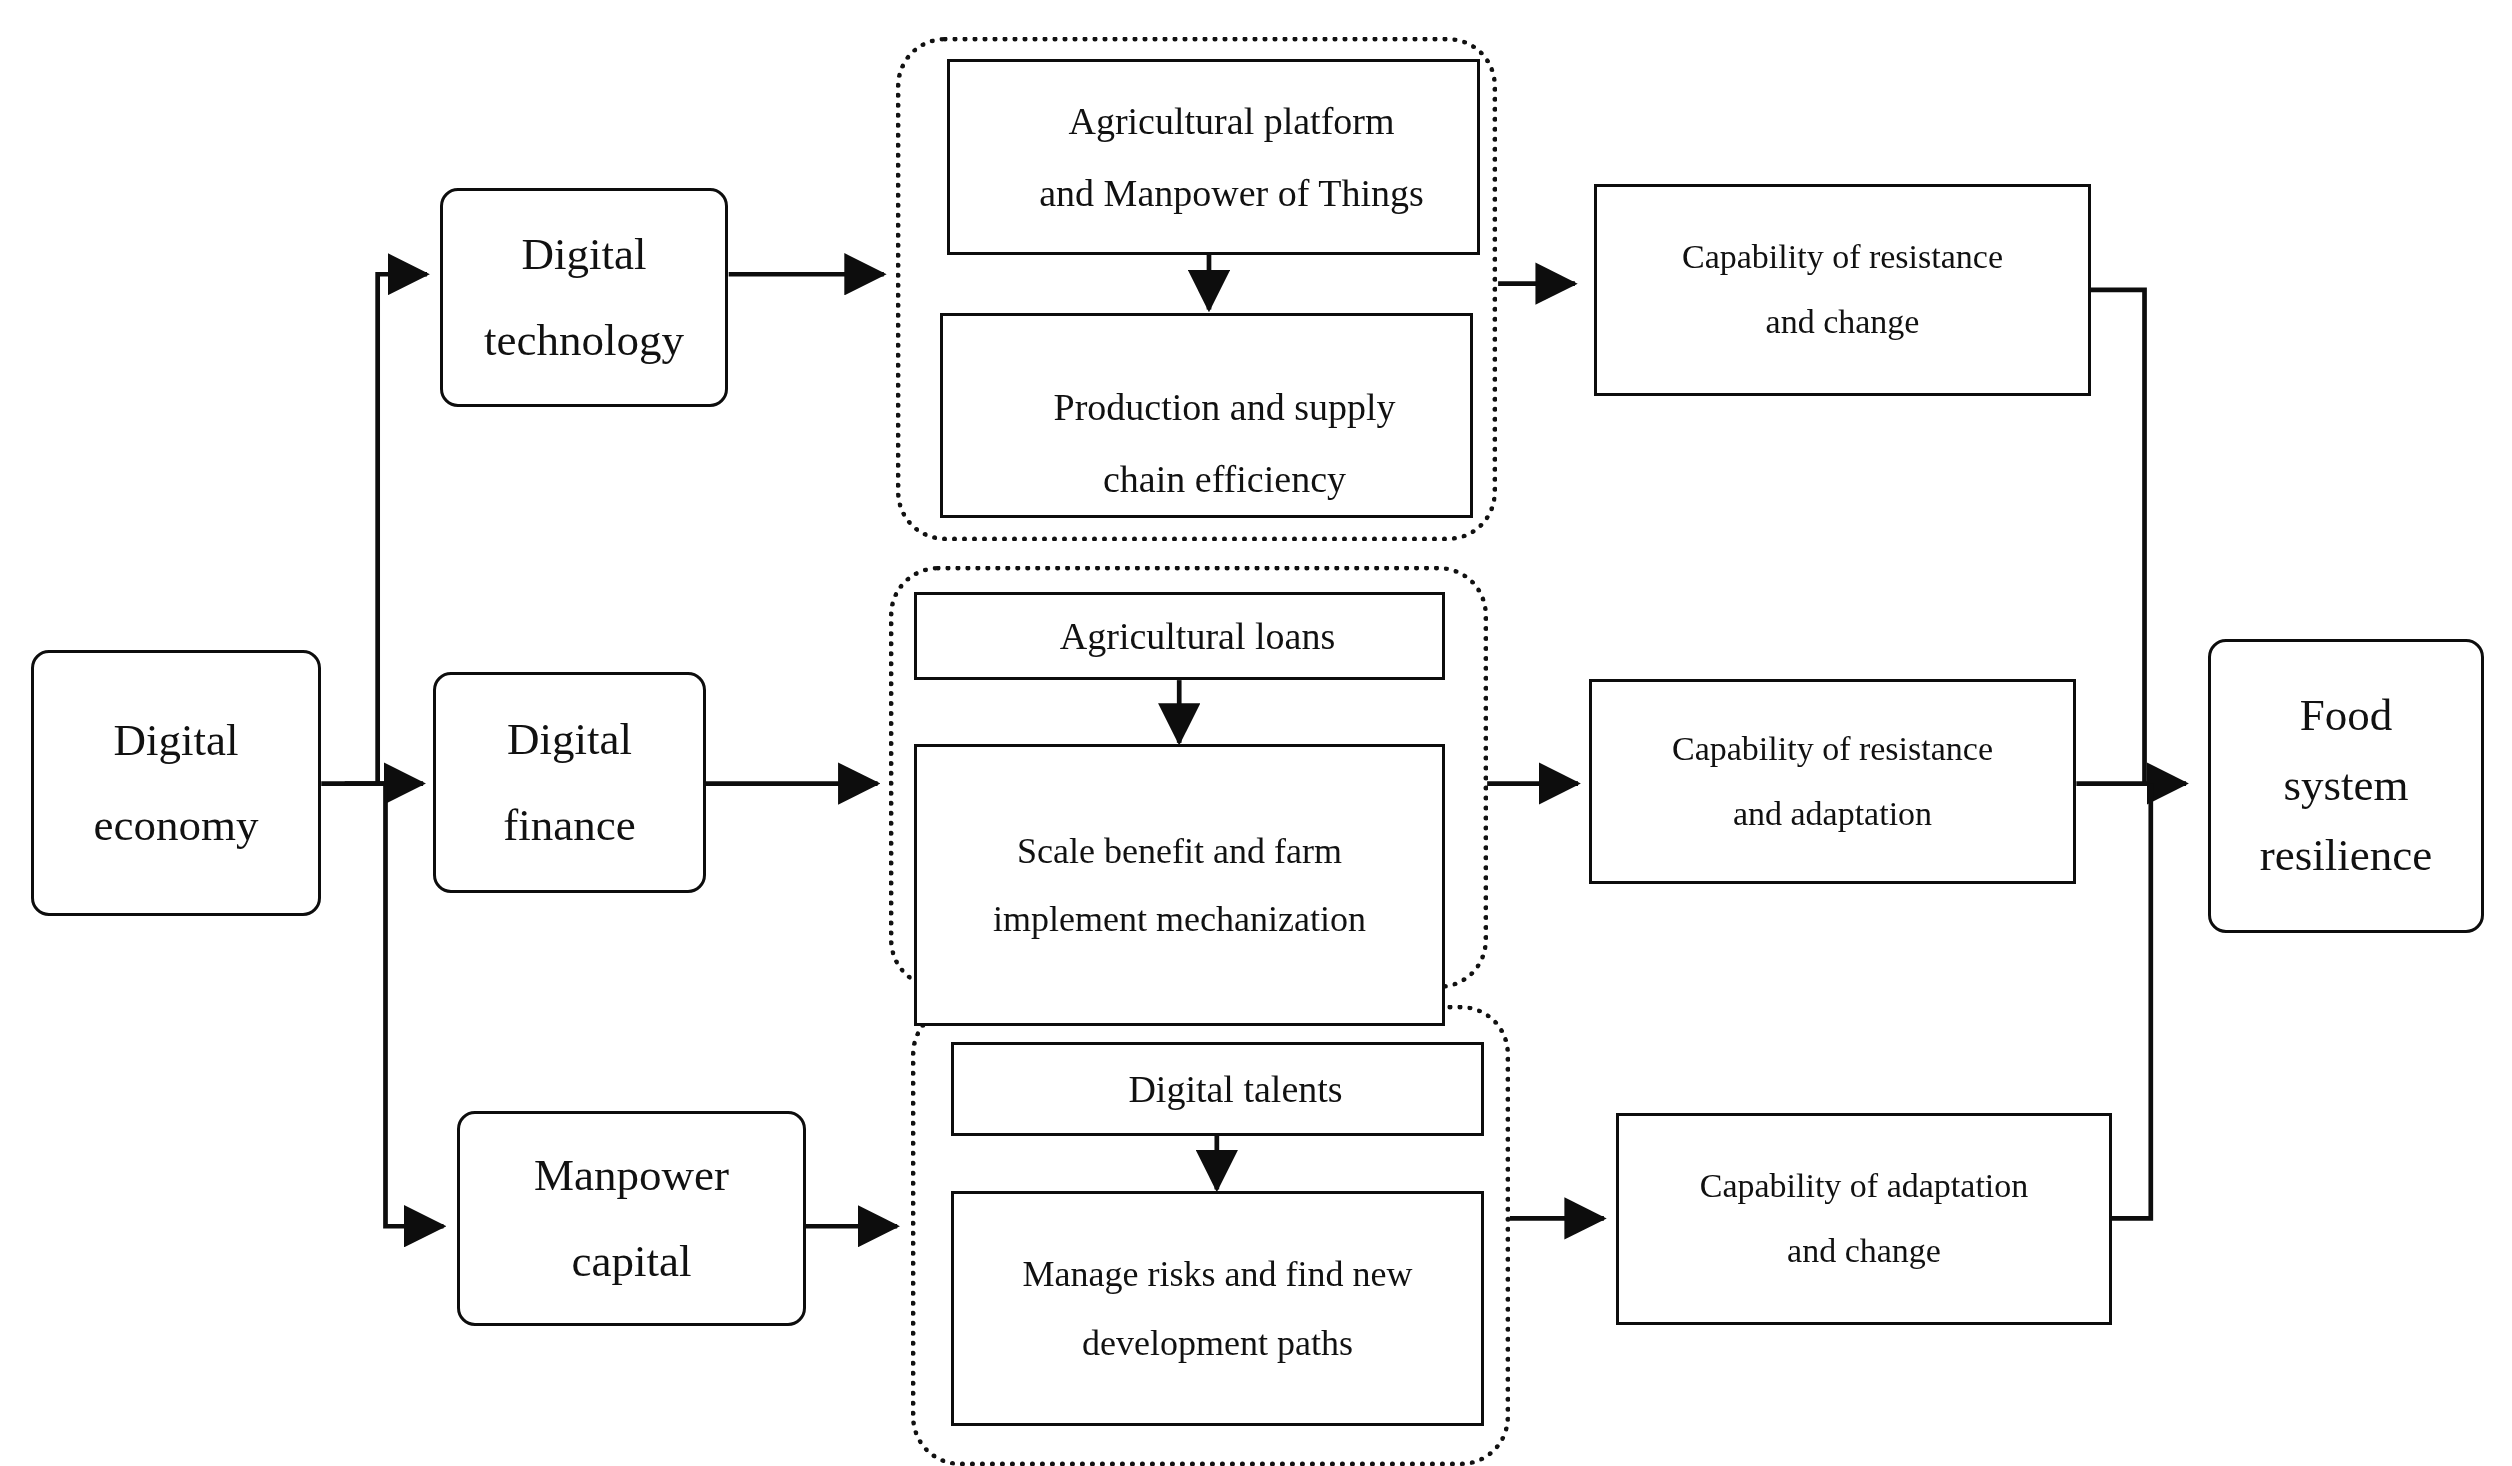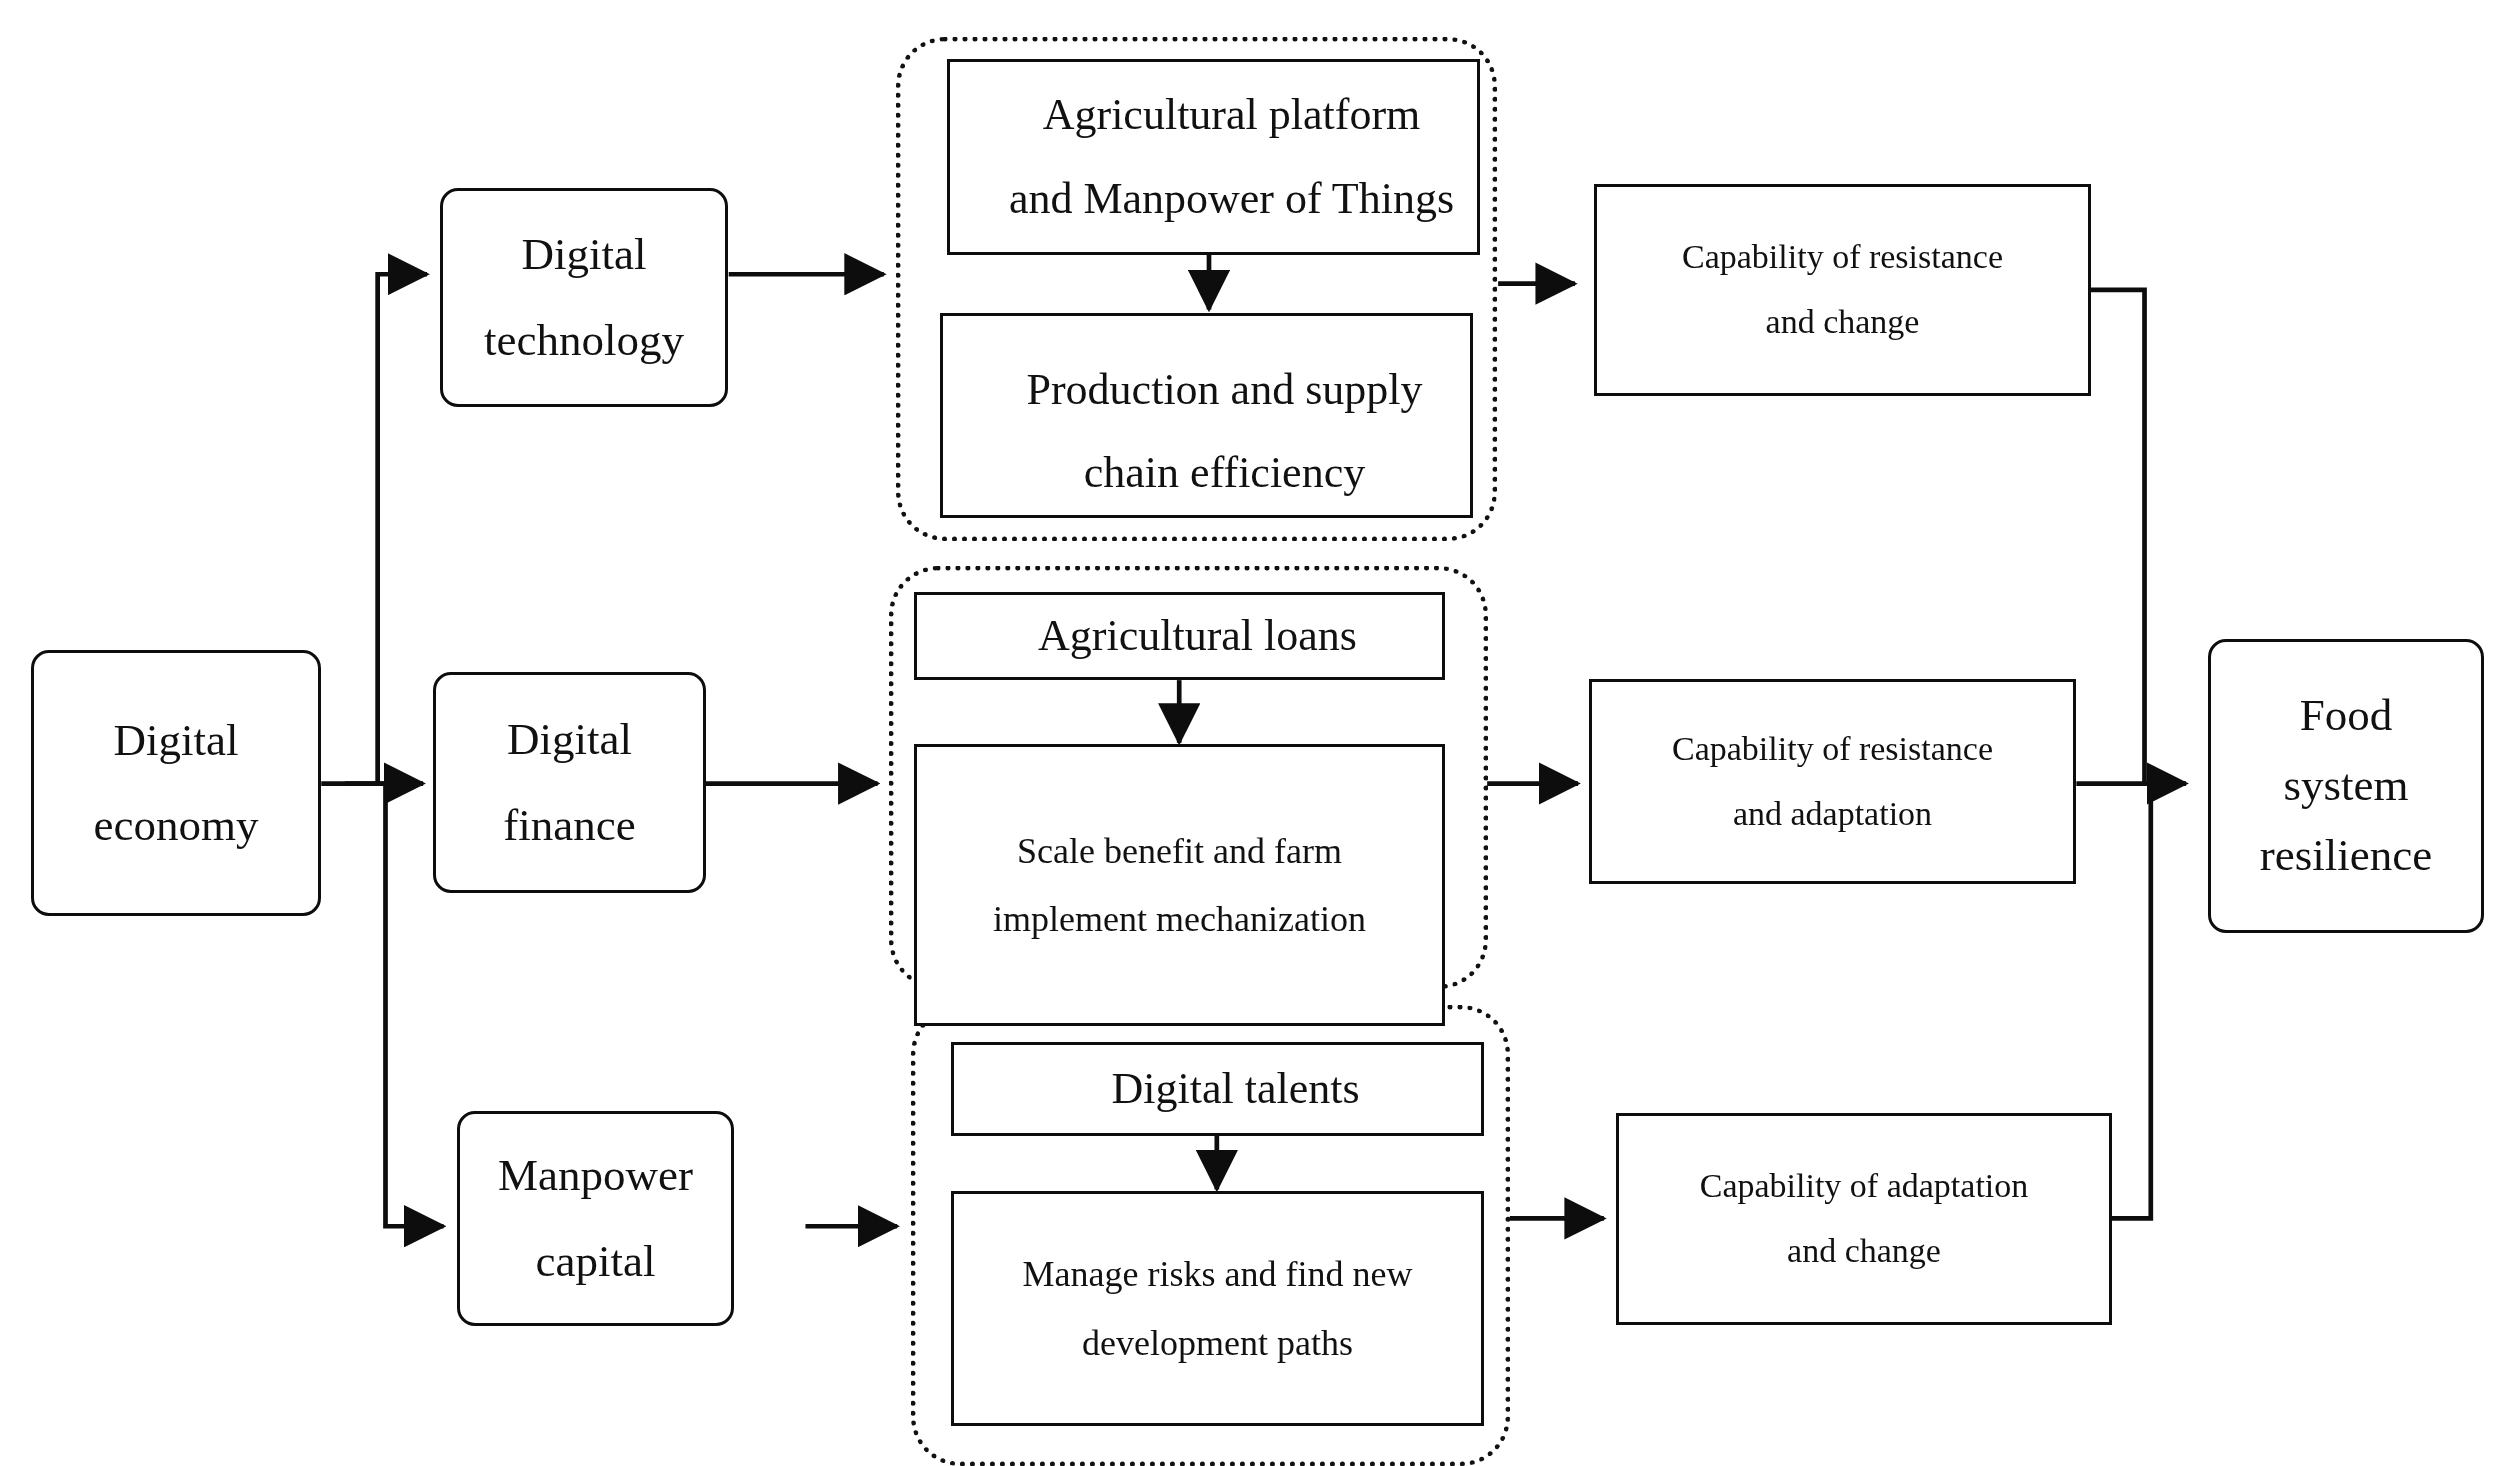--- a/index.html
+++ b/index.html
@@ -42,21 +42,21 @@
   .grp {
     position: absolute;
     box-sizing: border-box;
     border: 5.5px dotted #111111;
     border-radius: 49px;
     background: transparent;
     z-index: 2;
   }
   
   .f-lg   { font-size: 45px; border-radius: 18px; }
-  .f-md   { font-size: 44px; padding-left: 36px; }
+  .f-md   { font-size: 38px; padding-left: 36px; }
   .f-sm   { font-size: 36px; }
   .f-xs   { font-size: 34px; }
 </style>
 </head>
 <body>
 
 <div id="canvas">
 
   <svg class="wires" viewBox="0 0 3206 1871">
     <defs>
@@ -100,21 +100,21 @@
   <div class="node f-lg" style="left:440px; top:188px; width:288px; height:219px;">
     <span class="line">Digital</span>
     <span class="line">technology</span>
   </div>
 
   <div class="node f-lg" style="left:433px; top:672px; width:273px; height:221px;">
     <span class="line">Digital</span>
     <span class="line">finance</span>
   </div>
 
-  <div class="node f-lg" style="left:457px; top:1111px; width:277px; height:215px;">
+  <div class="node f-lg" style="left:457px; top:1111px; width:349px; height:215px;">
     <span class="line">Manpower</span>
     <span class="line">capital</span>
   </div>
 
   <div class="grp" style="left:896px; top:37px; width:601px; height:504px;"></div>
 
   <div class="node f-md" style="left:947px; top:59px; width:533px; height:196px;">
     <span class="line">Agricultural platform</span>
     <span class="line">and Manpower of Things</span>
   </div>

